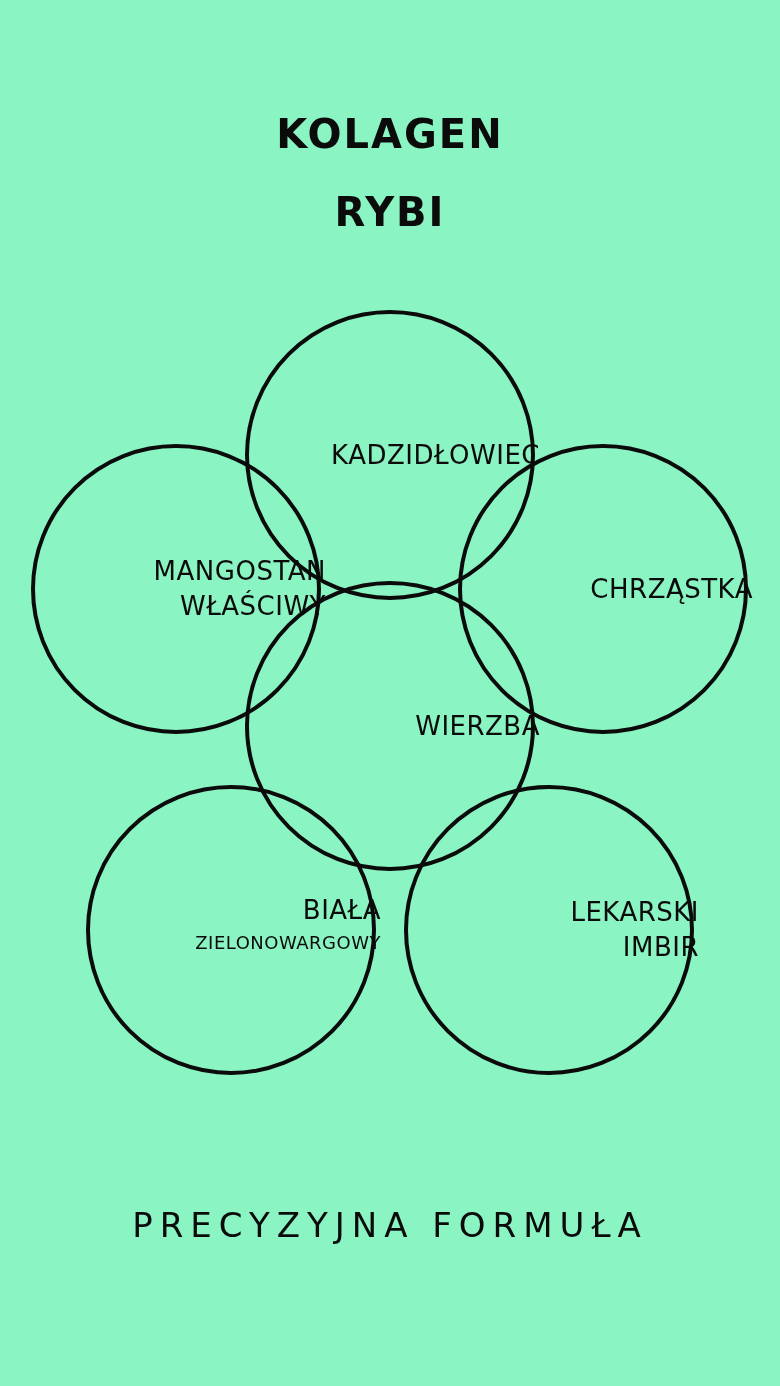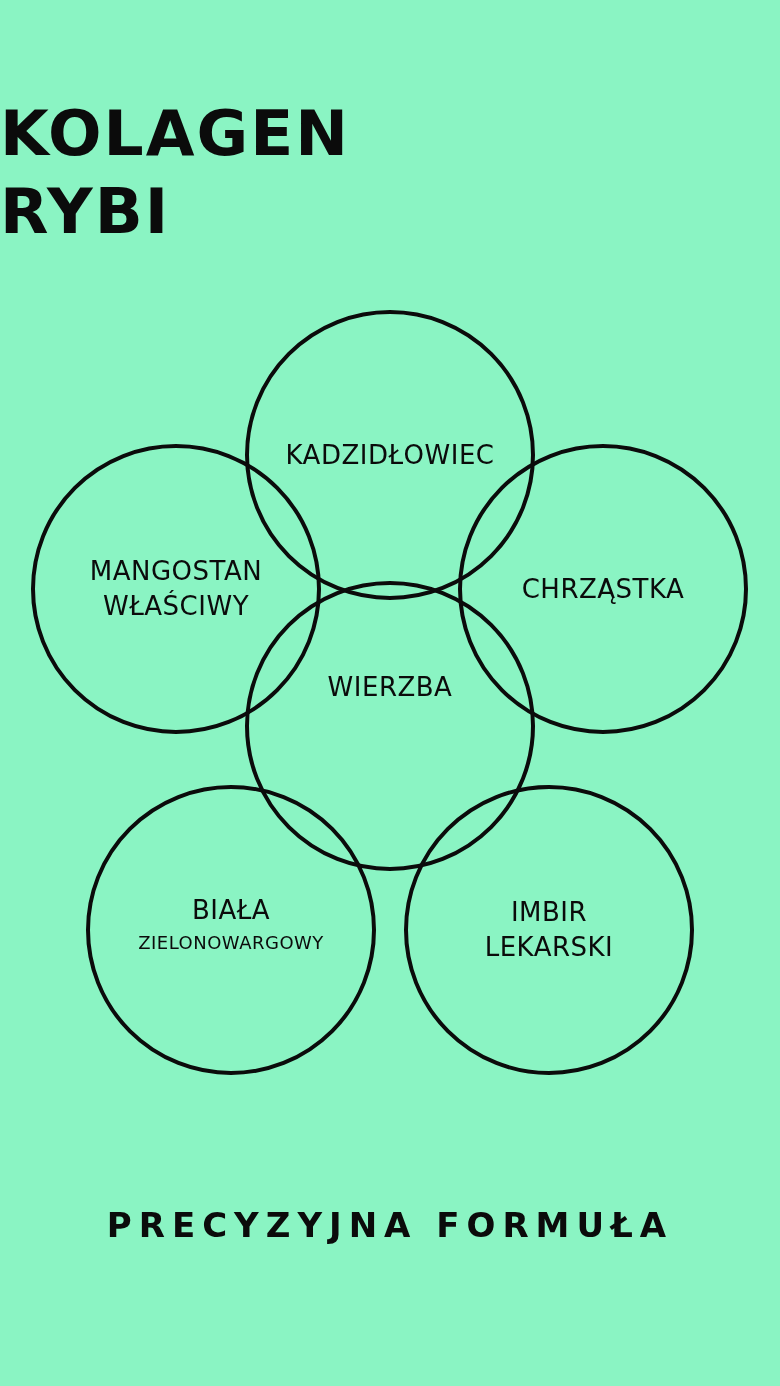--- a/index.html
+++ b/index.html
@@ -1,23 +1,23 @@
 <!DOCTYPE html>
 <html><head>
 <meta charset="utf-8">
 <style>
   html, body { margin:0; padding:0; }
   body { width:780px; height:1386px; background:#8af4c3; position:relative; overflow:hidden; font-family:"DejaVu Sans", sans-serif; color:#0b0b0b; }
-  .title { position:absolute; left:0; width:780px; text-align:left; font-family:"DejaVu Sans", sans-serif; font-weight:bold; font-size:63px; line-height:68px; letter-spacing:2px; }
+  .title { position:absolute; left:0; width:780px; text-align:center; font-family:"DejaVu Sans", sans-serif; font-weight:bold; font-size:40px; line-height:68px; letter-spacing:2px; }
   .title.l1 { top:100px; }
   .title.l2 { top:178px; }
   svg.rings { position:absolute; left:0; top:0; }
-  .label { position:absolute; width:300px; text-align:center; font-family:"DejaVu Sans", sans-serif; font-weight:normal; font-size:26px; line-height:35px; transform:translate(-50%,-50%); letter-spacing:0.5px; }
+  .label { position:absolute; width:300px; text-align:right; font-family:"DejaVu Sans", sans-serif; font-weight:normal; font-size:26px; line-height:35px; transform:translate(-50%,-50%); letter-spacing:0.5px; }
   .label .small { font-size:18px; line-height:30px; display:block; }
-  .footer { position:absolute; left:0; top:1205px; width:780px; text-align:center; font-weight:bold; font-size:34px; letter-spacing:7px; }
+  .footer { position:absolute; left:0; top:1205px; width:780px; text-align:center; font-weight:normal; font-size:34px; letter-spacing:7px; }
 </style>
 </head>
 <body>
 
 <div class="title l1">KOLAGEN</div>
 <div class="title l2">RYBI</div>
 
 <svg class="rings" width="780" height="1386">
   <g fill="none" stroke="#0b0b0b" stroke-width="4">
     <circle cx="390" cy="455" r="143"></circle>
@@ -32,25 +32,25 @@
 <div class="label" style="left:390px; top:455px;">
   <div>KADZIDŁOWIEC</div>
 </div>
 <div class="label" style="left:176px; top:589px;">
   <div>MANGOSTAN</div>
   <div>WŁAŚCIWY</div>
 </div>
 <div class="label" style="left:603px; top:589px;">
   <div>CHRZĄSTKA</div>
 </div>
-<div class="label" style="left:390px; top:687px;">
+<div class="label" style="left:390px; top:726px;">
   <div>WIERZBA</div>
 </div>
 <div class="label" style="left:231px; top:925px;">
   <div>BIAŁA</div>
   <div class="small">ZIELONOWARGOWY</div>
 </div>
 <div class="label" style="left:549px; top:930px;">
+  <div>LEKARSKI</div>
   <div>IMBIR</div>
-  <div>LEKARSKI</div>
 </div>
 
 <div class="footer">PRECYZYJNA FORMUŁA</div>
 
 </body></html>

